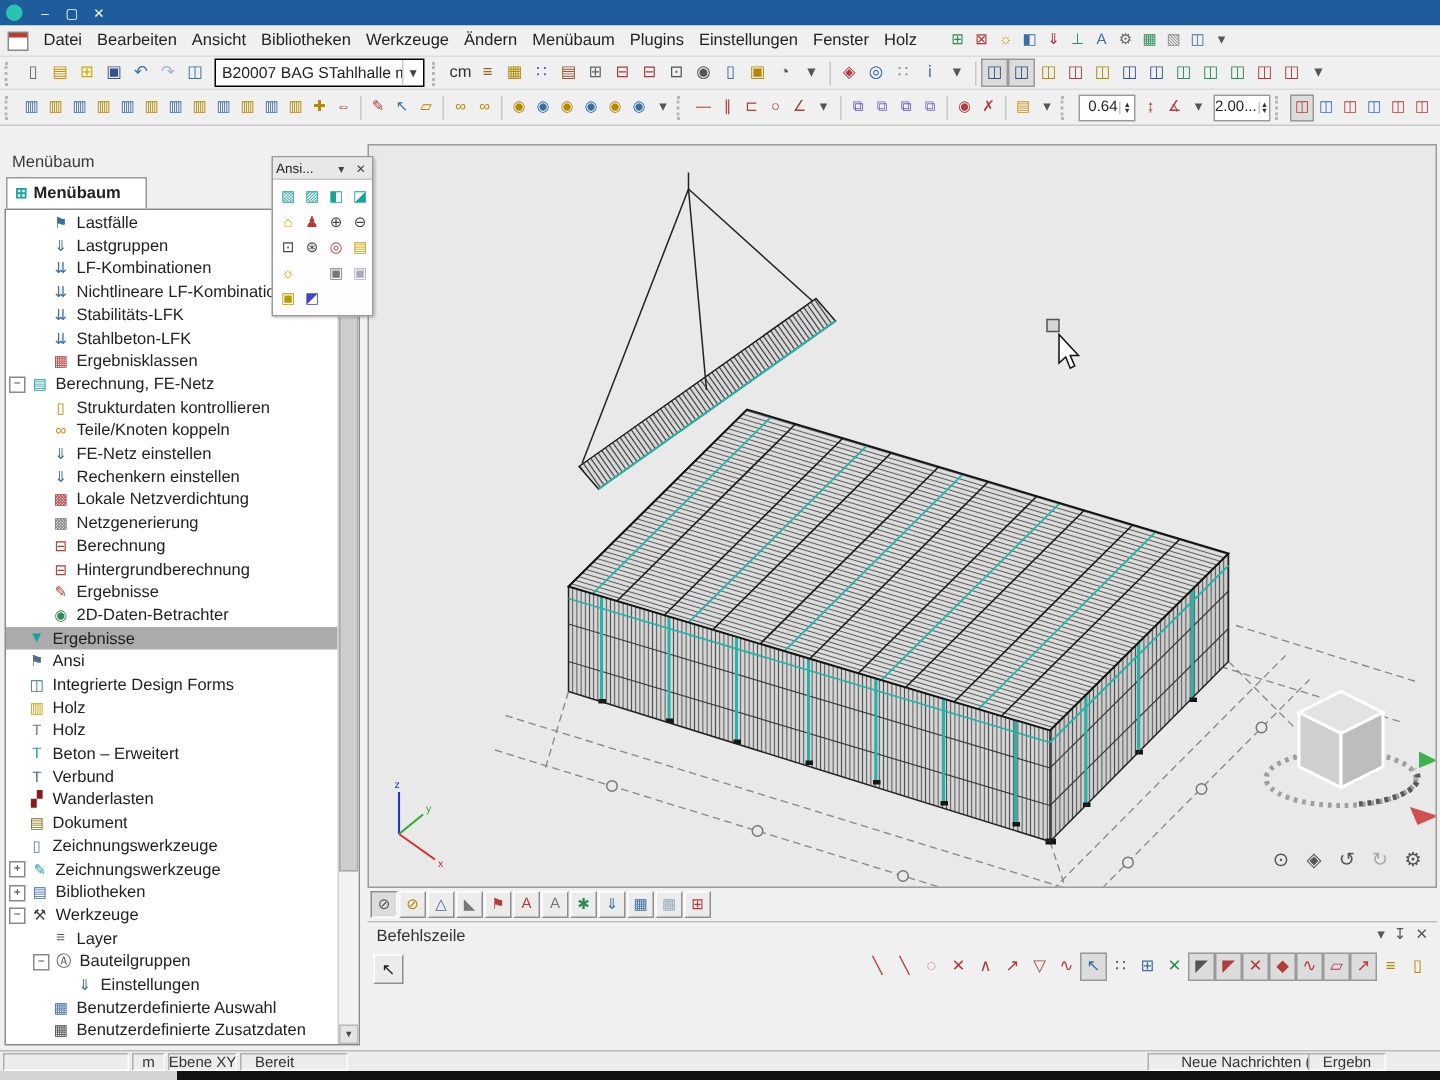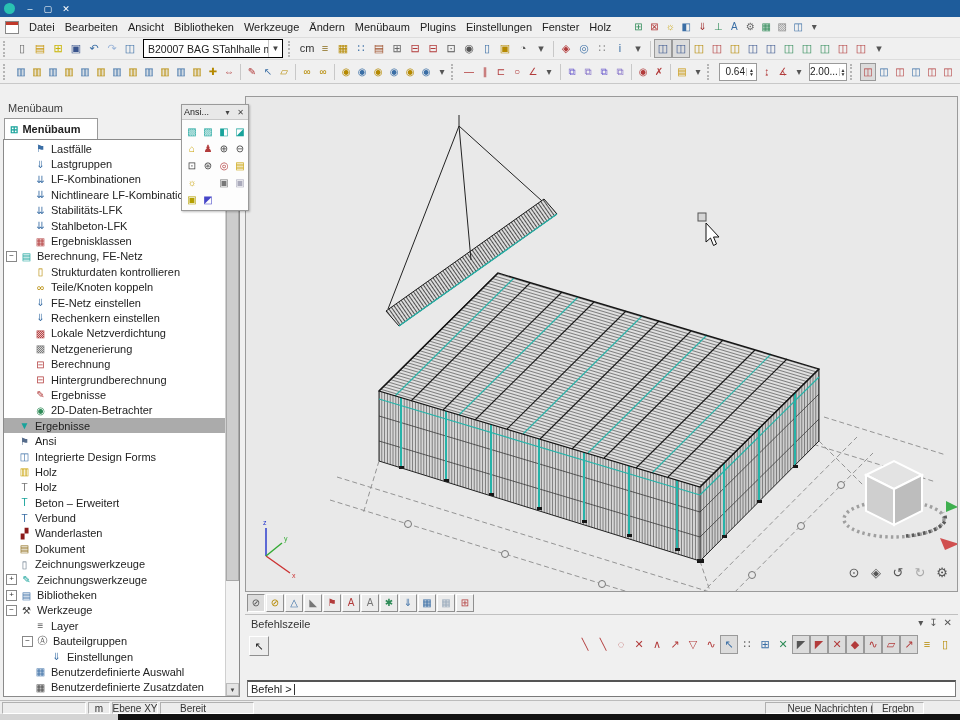--- a/index.html
+++ b/index.html
@@ -1024,29 +1024,25 @@
       <span class="ticon ticon16 pressed">
         <span class="gl" style="color: rgb(178, 59, 59);">↗</span>
       </span>
       <span class="ticon ticon16">
         <span class="gl" style="color: rgb(181, 137, 0);">≡</span>
       </span>
       <span class="ticon ticon16">
         <span class="gl" style="color: rgb(181, 137, 0);">▯</span>
       </span>
     </div>
-  <div id="cmdinput">
-    <span>Befehl &gt;</span>
-    <span class="caret"></span>
-  </div>
 </div>
 
 <div class="abs" id="statusbar">
   <div class="scell" style="left:2px;width:84px"></div>
   <div class="scell" style="left:88px;width:22px">m</div>
   <div class="scell" style="left:112px;width:46px">Ebene XY</div>
-  <div class="scell" style="left:160px;width:94px;justify-content:flex-start;padding-left:19px">Bereit</div>
+  <div class="scell" style="left:160px;width:72px;justify-content:flex-start;padding-left:9px">Bereit</div>
   <div class="scell" style="left:765px;width:140px">Neue Nachrichten (2)</div>
   <div class="scell" style="left:872px;width:52px">Ergebn</div>
 </div>
 <div class="abs" id="blackstrip">
     <div class="dark"></div>
   </div>
 
 </body></html>

